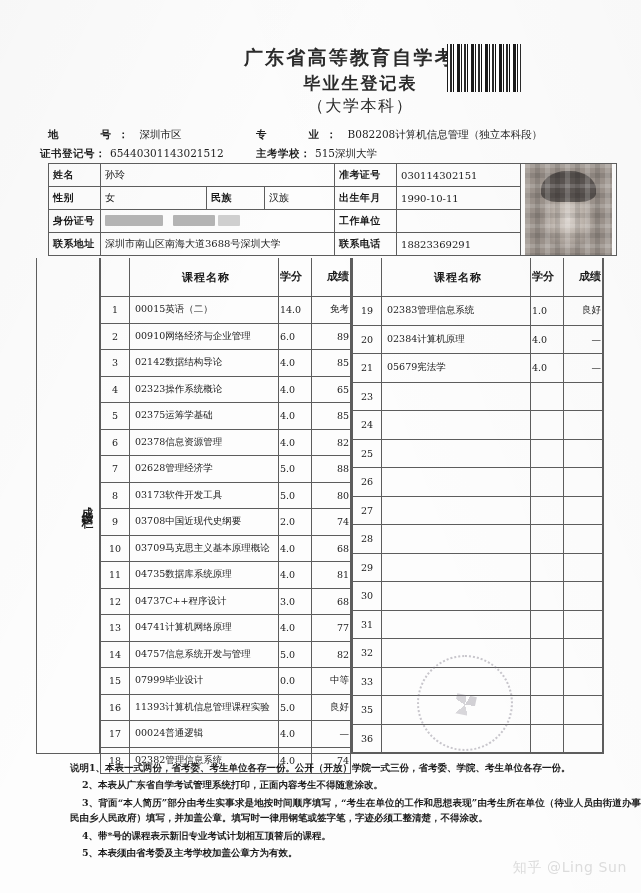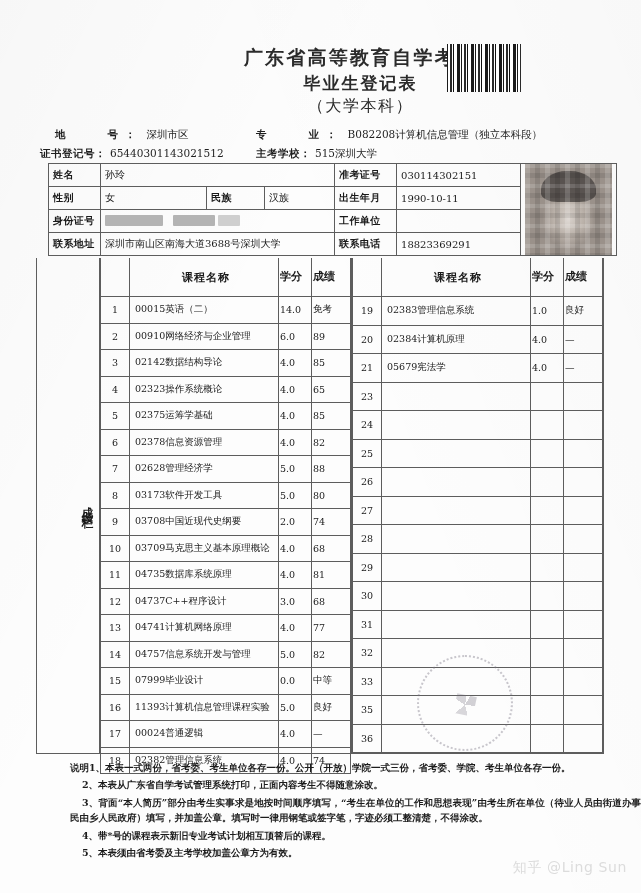--- a/index.html
+++ b/index.html
@@ -228,21 +228,21 @@
     white-space: normal;
     line-height: 1.05;
     letter-spacing: 0;
     padding: 0 1px;
     word-break: break-all;
   }
   table.grades tr.course-row td { height: 23.5px; }
   .c-no     { width: 26px;  text-align: center; font-size: 9px; }
   .c-name   { text-align: left; padding-left: 5px; }
   .c-credit { width: 30px;  text-align: left; margin-left: 36px; }
-  .c-grade  { width: 36px;  text-align: left; }
+  .c-grade  { width: 36px;  text-align: right; }
   th.c-no { border-left: none; }
   .blank-note { text-align: center; letter-spacing: 6px; font-weight: bold; padding-left: 0; }
 
   
   #stamp {
     position: absolute;
     left: 417px;
     top: 655px;
     width: 92px;
     height: 92px;
@@ -300,21 +300,21 @@
   <div id="paper-tint"></div>
 
   <div class="title-block">
     <div class="title-line-1">广东省高等教育自学考试</div>
     <div class="title-line-2">毕业生登记表</div>
     <div class="title-line-3">（大学本科）</div>
   </div>
 
   <div id="barcode"></div>
 
-  <div class="hdr-row" style="left:55px; top:128px;">
+  <div class="hdr-row" style="left:48px; top:128px;">
     <span class="hdr-label hdr-label-wide">地　　号：</span><span class="hdr-value">深圳市区</span>
   </div>
   <div class="hdr-row" style="left:40px; top:147px;">
     <span class="hdr-label">证书登记号：</span><span class="hdr-value">65440301143021512</span>
   </div>
   <div class="hdr-row" style="left:256px; top:128px;">
     <span class="hdr-label hdr-label-wide">专　　业：</span><span class="hdr-value">B082208计算机信息管理（独立本科段）</span>
   </div>
   <div class="hdr-row" style="left:256px; top:147px;">
     <span class="hdr-label">主考学校：</span><span class="hdr-value">515深圳大学</span>

